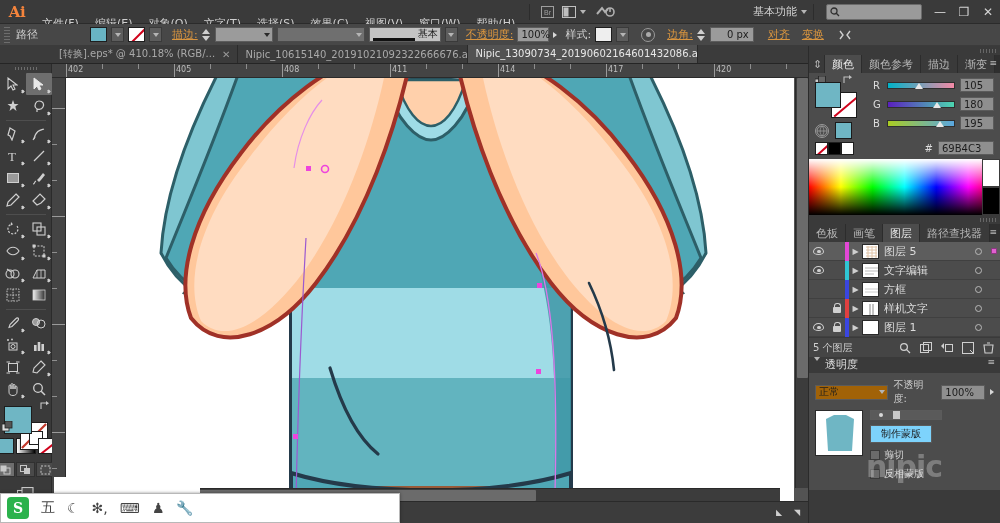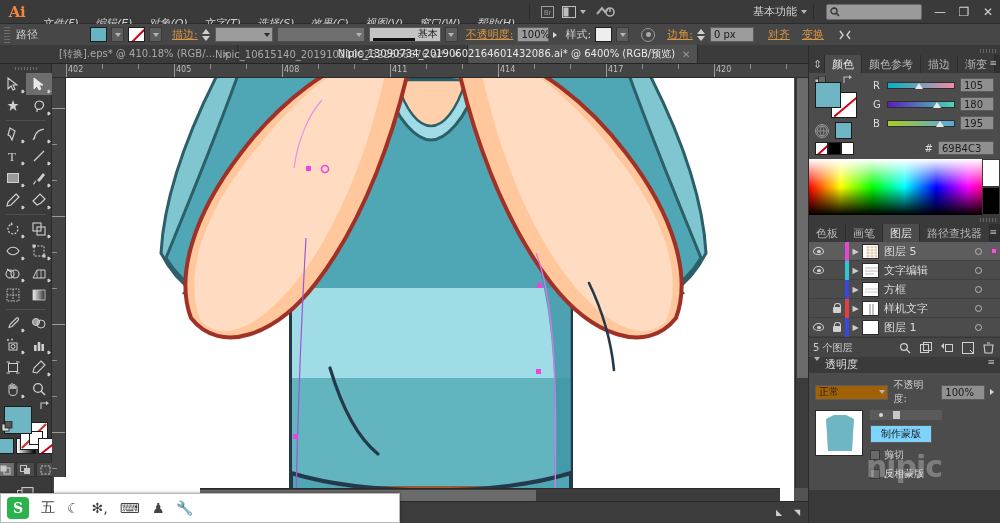--- a/index.html
+++ b/index.html
@@ -19,21 +19,21 @@
     border-bottom:1px solid #2b2b2b;
   }
   .ai-logo {
     width:34px; height:24px; display:flex; align-items:center; justify-content:center;
     color:#f5843c; font-weight:bold; font-size:15px;
     font-family:"DejaVu Serif","Liberation Serif",serif;
     letter-spacing:-0.5px;
   }
   .menu-item {
     padding:13px 8px; height:14px; line-height:24px; font-size:11px; color:#cfcfcf;
-    white-space:nowrap; cursor:default;font-style:italic;
+    white-space:nowrap; cursor:default;
   }
   .mb-spacer { flex:1 1 auto; }
   .mb-icon {
     width:22px; height:24px; display:flex; align-items:center; justify-content:center;
     color:#b0b0b0;
   }
   .mb-sep { width:1px; height:16px; background:#2c2c2c; margin:0 6px; }
   .ws-name { font-size:11px; color:#cfcfcf; padding:0 4px; }
   .tri-down { width:0;height:0;border-left:3px solid transparent;border-right:3px solid transparent;border-top:4px solid #b5b5b5; }
   .search-box {
@@ -77,33 +77,33 @@
   }
   .spline { width:42px;height:3px;background:#111; }
   .opacity-field {
     width:32px;height:15px;background:#9b9b9b;border:1px solid #5c5c5c;
     color:#1c1c1c;font-size:10px;display:flex;align-items:center;padding-left:3px;
   }
   .tri-right { width:0;height:0;border-top:3px solid transparent;border-bottom:3px solid transparent;border-left:4px solid #d8d8d8;}
   .style-sw { width:17px;height:15px;background:#eee;border:1px solid #1e1e1e; }
   .circ-ico { width:14px;height:14px;border-radius:50%;border:1px solid #9a9a9a; display:flex;align-items:center;justify-content:center;}
   .circ-ico i { width:5px;height:5px;border-radius:50%;background:#aaa; display:block;}
-  .px-field { width:44px;height:15px;background:#9b9b9b;border:1px solid #5c5c5c;color:#1c1c1c;font-size:10px;display:flex;align-items:center;padding-left:3px;}
+  .px-field { width:44px;height:15px;background:#9b9b9b;border:1px solid #5c5c5c;color:#1c1c1c;font-size:10px;display:flex;align-items:center;padding-left:16px;}
 
   
   .tabbar {
     position:absolute; left:0; top:46px; width:1000px; height:18px;
     background:#2f2f2f; display:flex; align-items:flex-end;
     border-bottom:1px solid #252525;
   }
   .tabbar .lead { width:52px;height:18px;background:#3b3b3b; }
   .doc-tab {
     height:18px; display:flex;align-items:center; gap:7px; padding:0 7px;
     font-size:10px; color:#a9a9a9; background:#3b3b3b;
-    border-right:1px solid #2a2a2a; white-space:nowrap; max-width:230px;justify-content:flex-end;
+    border-right:1px solid #2a2a2a; white-space:nowrap; max-width:230px;
   }
   .doc-tab.active { background:#525252; color:#e8e8e8; }
   .doc-tab .x { font-size:10px;color:#9a9a9a; }
   .tabbar .tail { flex:1 1 auto;height:18px;background:#3b3b3b;position:relative; }
   .tabbar .chev { position:absolute;right:6px;top:3px;font-size:10px;color:#bbb; }
 
   
   .tools {
     position:absolute; left:0; top:64px; width:52px; height:437px;
     background:#3a3a3a; border-right:1px solid #2b2b2b;

